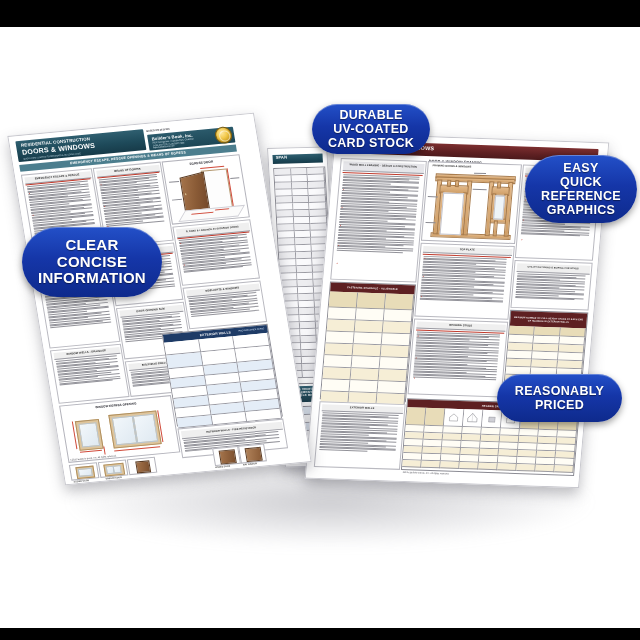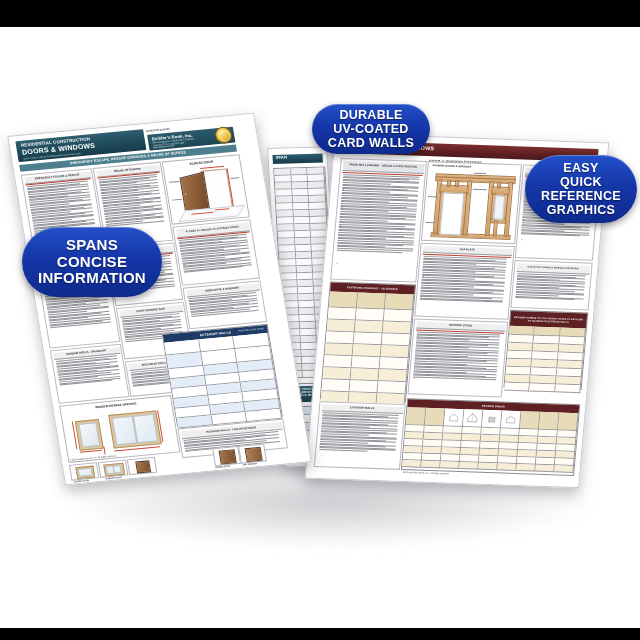--- a/index.html
+++ b/index.html
@@ -1206,28 +1206,32 @@
       <div style="position:absolute;left:40px;top:349px;font-size:2.1px;color:#444;font-weight:bold;">GARAGE DOOR</div>
       <div style="position:absolute;left:150px;top:348px;font-size:2.1px;color:#444;font-weight:bold;">HINGED DOOR</div>
       <div style="position:absolute;left:178px;top:348px;font-size:2.1px;color:#444;font-weight:bold;">BAY WINDOW</div>
 
       <div class="copy" style="left:8px;top:327px;">©2016 Builder's Book, Inc. All rights reserved.</div>
     </div>
 
     <div class="badge" id="badgeDurable">
       <span>DURABLE
 UV-COATED
-CARD WALLS</span>
+CARD STOCK</span>
     </div>
     <div class="badge" id="badgeClear">
-      <span>SPANS
+      <span>CLEAR
 CONCISE
 INFORMATION</span>
     </div>
     <div class="badge" id="badgeEasy">
       <span>EASY
 QUICK
 REFERENCE
 GRAPHICS</span>
     </div>
+    <div class="badge" id="badgePriced">
+      <span>REASONABLY
+PRICED</span>
+    </div>
 
   </div>
 </div>
 
 </body></html>

